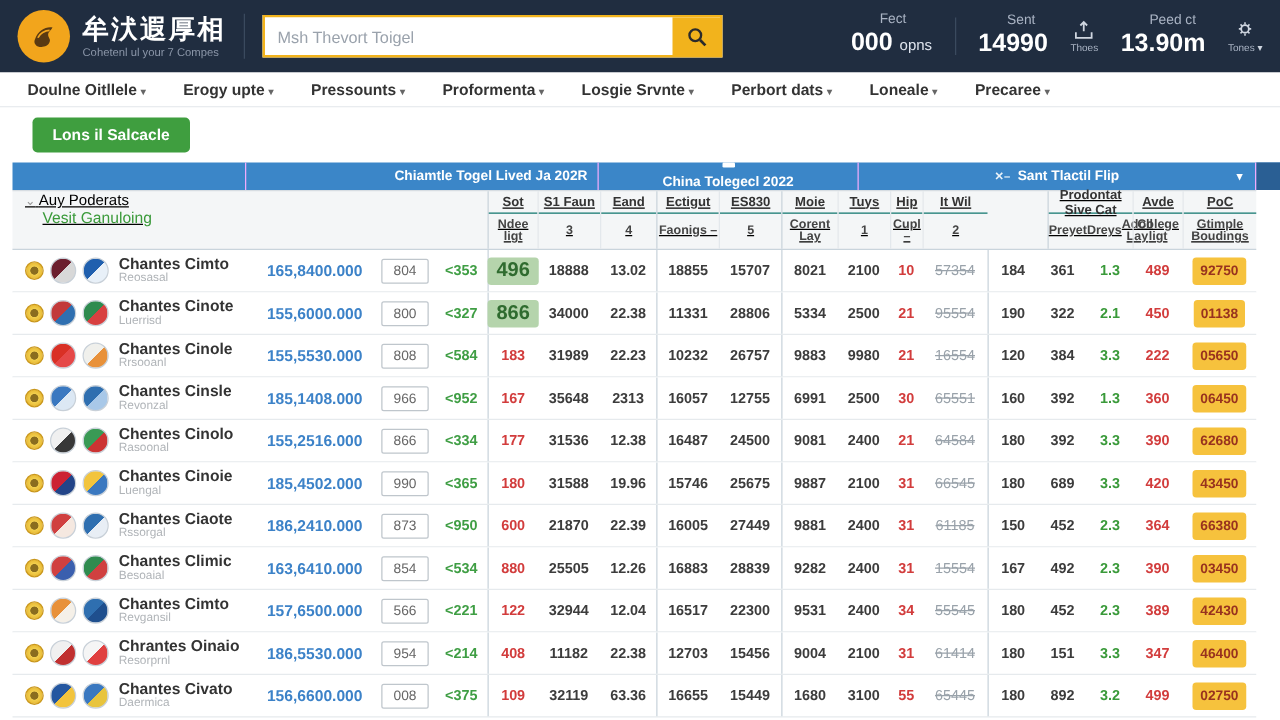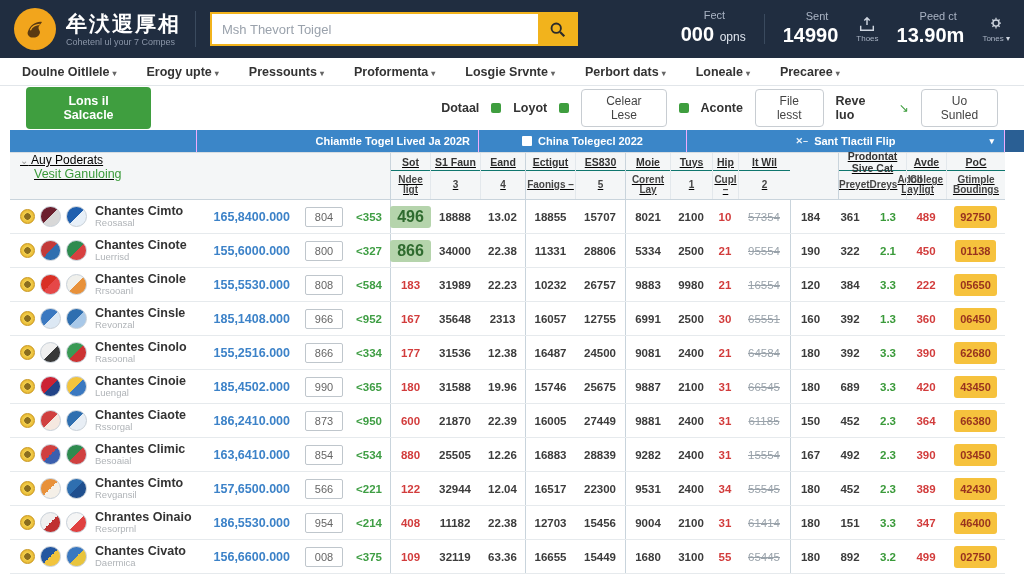--- a/index.html
+++ b/index.html
@@ -47,21 +47,21 @@
     font-size:12px; color:#444; cursor:pointer; }
   .garrow { color:#3f9e3f; font-size:12px; }
 
   
   .table-wrap { margin:0 0 0 10px; width:1014px; }
   .band { height:22px; display:flex; background:#3b86c8; color:#fff; }
   .band-seg { display:flex; align-items:center; justify-content:center; font-size:11px;
     font-weight:bold; border-right:1px solid #f0abfc; gap:6px; }
   .band-seg.s1 { width:187px; }
   .band-seg.s2 { width:282px; justify-content:flex-end; padding-right:8px; }
-  .band-seg.s3 { width:208px; }
+  .band-seg.s3 { width:208px;flex-direction:column; }
   .band-seg.s4 { flex:1; position:relative; }
   .band-check { width:10px; height:10px; background:#fff; border-radius:1px; display:inline-block; }
   .band-x { font-size:9px; opacity:.9; }
   .band-caret { position:absolute; right:10px; font-size:9px; }
   .band-end { width:19px; background:#2a5f94; border-right:0; }
 
   
   .grid { display:grid;
     grid-template-columns:206px 84px 48px 42px 40px 50px 45px 50px 50px 45px 42px 26px 52px 40px 40px 36px 40px 59px;
     width:995px; }
@@ -166,33 +166,20 @@
   <span class="nav-item"><span>Pressounts</span><span class="caret">▾</span></span>
   <span class="nav-item"><span>Proformenta</span><span class="caret">▾</span></span>
   <span class="nav-item"><span>Losgie Srvnte</span><span class="caret">▾</span></span>
   <span class="nav-item"><span>Perbort dats</span><span class="caret">▾</span></span>
   <span class="nav-item"><span>Loneale</span><span class="caret">▾</span></span>
   <span class="nav-item"><span>Precaree</span><span class="caret">▾</span></span>
 </div>
 
 <div class="toolbar">
   <button class="green-btn">Lons il Salcacle</button>
-  <div class="tool-center">
-    <span class="tool-label">Dotaal</span>
-    <span class="gsq"></span>
-    <span class="tool-label">Loyot</span>
-    <span class="gsq"></span>
-    <button class="pill-btn">Celear Lese</button>
-    <span class="gsq"></span>
-    <span class="tool-label">Aconte</span>
-    <button class="pill-btn">File lesst</button>
-    <span class="tool-label">Reve luo</span>
-    <span class="garrow">↘</span>
-    <button class="pill-btn">Uo Sunled</button>
-  </div>
 </div>
 
 <div class="table-wrap">
   <div class="band">
     <div class="band-seg s1"></div>
     <div class="band-seg s2">
         <span>Chiamtle Togel Lived Ja 202R</span>
       </div>
     <div class="band-seg s3">
       <span class="band-check"></span>

